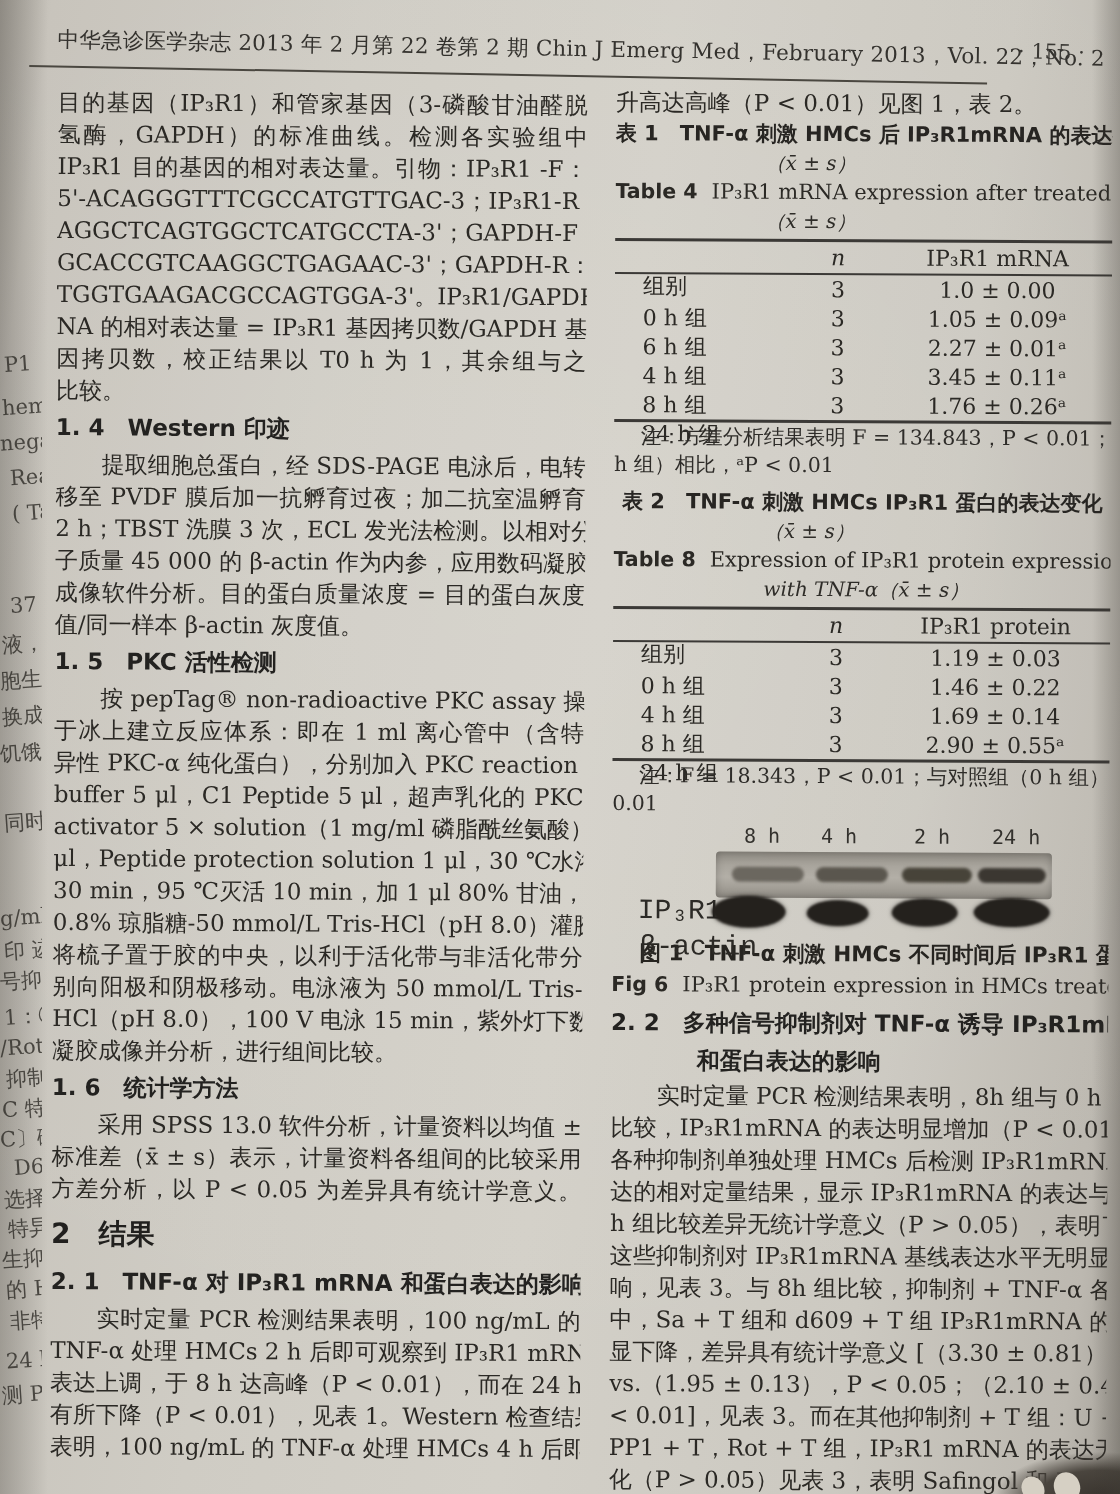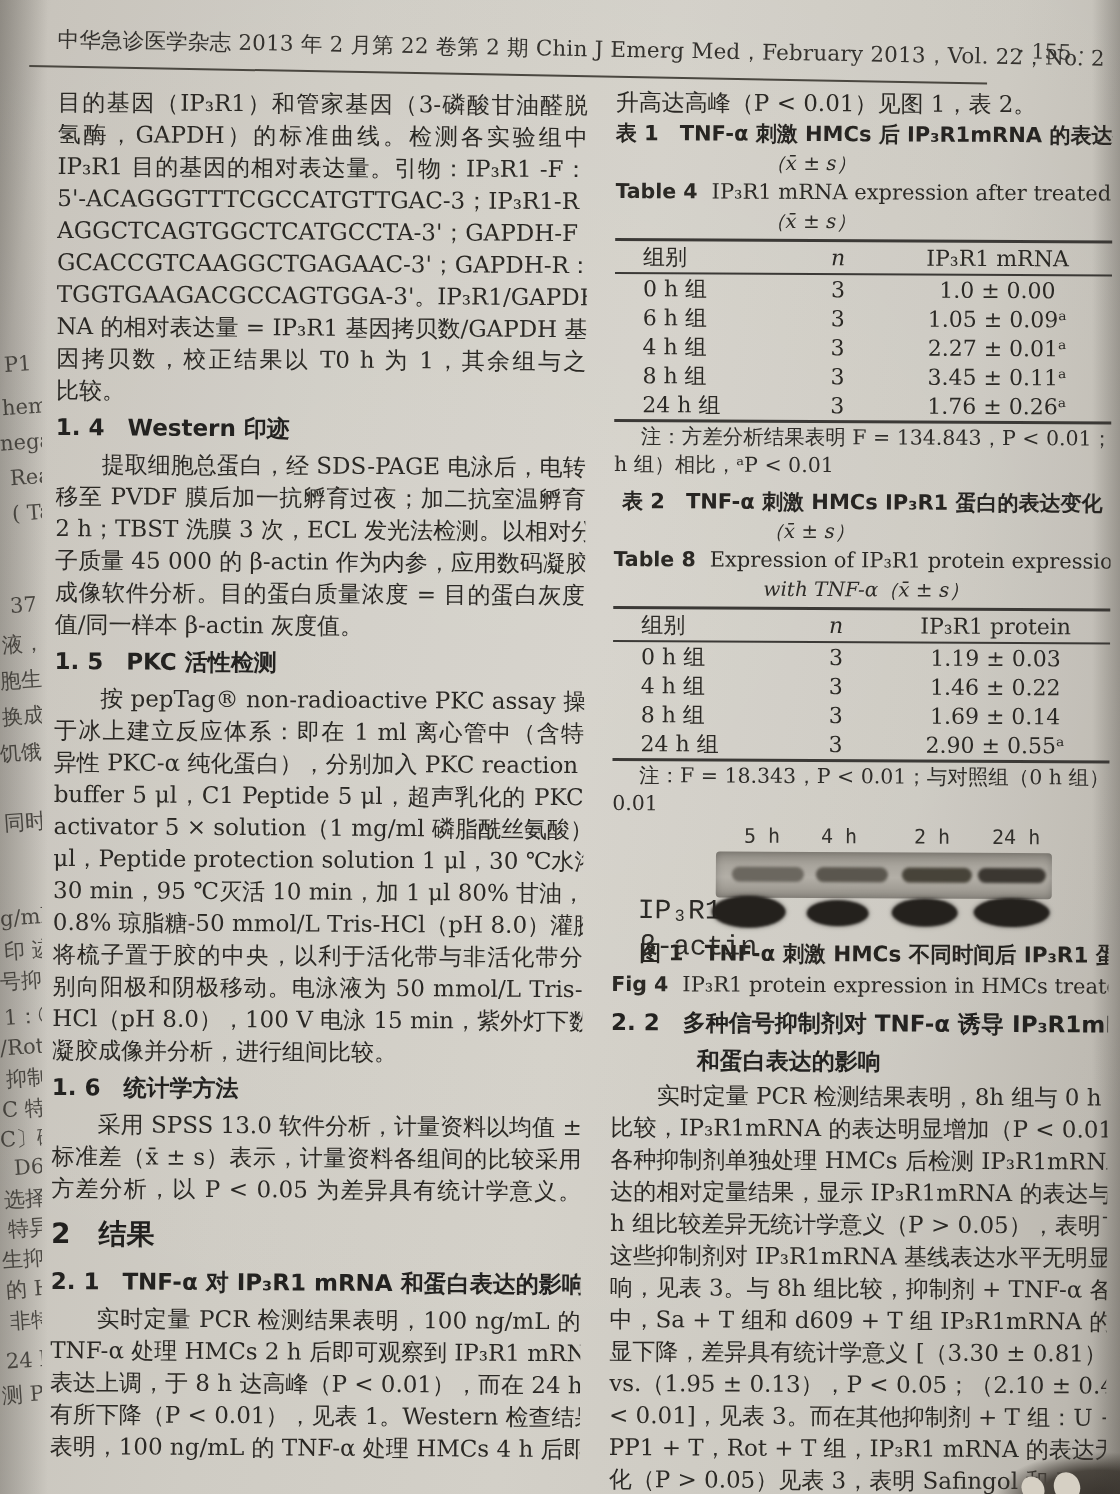--- a/index.html
+++ b/index.html
@@ -39,21 +39,21 @@
   
   .tcap{height:30px;line-height:30px;text-align:center;font-family:"DejaVu Sans","Liberation Sans",sans-serif;
         font-weight:bold;font-size:21px;color:#272522;white-space:nowrap;overflow:hidden;}
   .tcap2{height:28px;line-height:28px;padding-left:150px;font-style:italic;font-size:20px;color:#2e2c28;}
   .ecap{height:30px;line-height:30px;font-size:21px;white-space:nowrap;overflow:hidden;color:#2b2925;}
   .ecap .b{font-weight:bold;margin-right:14px;font-family:"DejaVu Sans","Liberation Sans",sans-serif;font-size:20.5px;}
   .ecap2{height:28px;line-height:28px;padding-left:150px;font-size:20px;font-style:italic;color:#2e2c28;}
   .tbl{border-top:3px solid #3b3936;border-bottom:3px solid #3b3936;margin-top:4px;}
   .trow{display:flex;height:29px;line-height:29px;font-size:22px;}
   .trow.thead{border-bottom:2px solid #3b3936;height:31px;line-height:31px;}
-  .trow .c1{flex:0 0 150px;padding-left:28px;}
+  .trow .c1{flex:0 0 150px;padding-left:28px;margin-top:29px;}
   .trow .c2{flex:0 0 90px;text-align:center;}
   .trow .c2.it{font-style:italic;}
   .trow .c3{flex:1 1 auto;text-align:center;}
   .tnote{font-size:20.5px;height:28px;line-height:28px;white-space:nowrap;overflow:hidden;
          text-align:justify;text-align-last:justify;color:#2e2c29;}
   .tnote.ind1{text-indent:1.3em;}
   .tnote.nl{text-align-last:left;}
   .tspace{height:8px;}
 
   
@@ -258,41 +258,41 @@
             <span class="c2">3</span>
             <span class="c3">2.90 ± 0.55ᵃ</span>
         </div>
       </div>
       <div class="tnote ind1">注：F = 18.343，P &lt; 0.01；与对照组（0 h 组）比较，ᵃP &lt;</div>
       <div class="tnote nl">0.01</div>
     </div>
 
     <div>
       <div class="fig-lanes">
-        <span class="l0">5 h</span>
+        <span class="l0">8 h</span>
         <span class="l1">4 h</span>
         <span class="l2">2 h</span>
         <span class="l3">24 h</span>
       </div>
       <div class="fig-blot">
         <span class="blot-label top">IP₃R1</span>
         <span class="blot-label bot">β-actin</span>
         <div class="strip">
           <div class="band b0"></div>
           <div class="band b1"></div>
           <div class="band b2"></div>
           <div class="band b3"></div>
         </div>
         <div class="blob a0"></div>
         <div class="blob a1"></div>
         <div class="blob a2"></div>
         <div class="blob a3"></div>
       </div>
       <div class="figcap-cn">图 1　TNF-α 刺激 HMCs 不同时间后 IP₃R1 蛋白的表达</div>
-      <div class="figcap-en"><span class="b">Fig 4</span><span>IP₃R1 protein expression in HMCs treated with TNF-α</span></div>
+      <div class="figcap-en"><span class="b">Fig 6</span><span>IP₃R1 protein expression in HMCs treated with TNF-α</span></div>
     </div>
 
     <div class="h22">2. 2　多种信号抑制剂对 TNF-α 诱导 IP₃R1mRNA</div>
     <div class="h22 cont">和蛋白表达的影响</div>
     <div class="ln ind">实时定量 PCR 检测结果表明，8h 组与 0 h 组</div>
     <div class="ln">比较，IP₃R1mRNA 的表达明显增加（P &lt; 0.01）；</div>
     <div class="ln">各种抑制剂单独处理 HMCs 后检测 IP₃R1mRNA 表</div>
     <div class="ln">达的相对定量结果，显示 IP₃R1mRNA 的表达与 0</div>
     <div class="ln">h 组比较差异无统计学意义（P &gt; 0.05），表明了</div>
     <div class="ln">这些抑制剂对 IP₃R1mRNA 基线表达水平无明显影</div>

